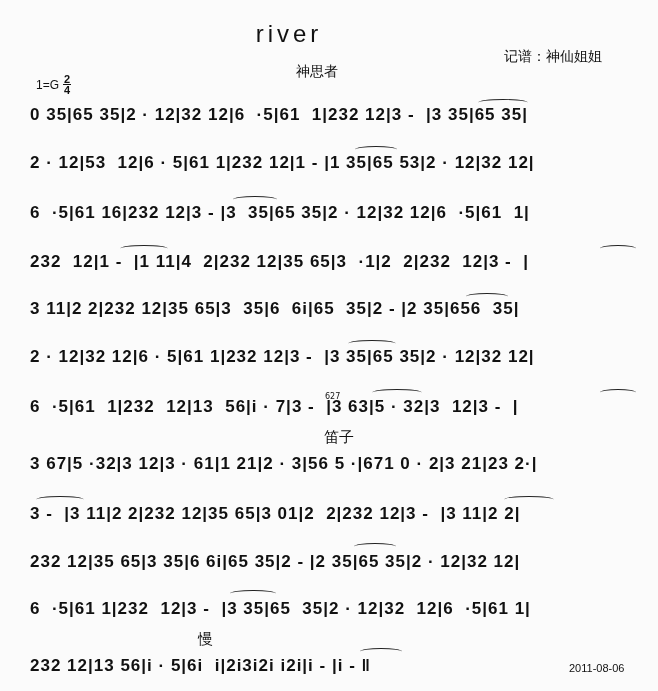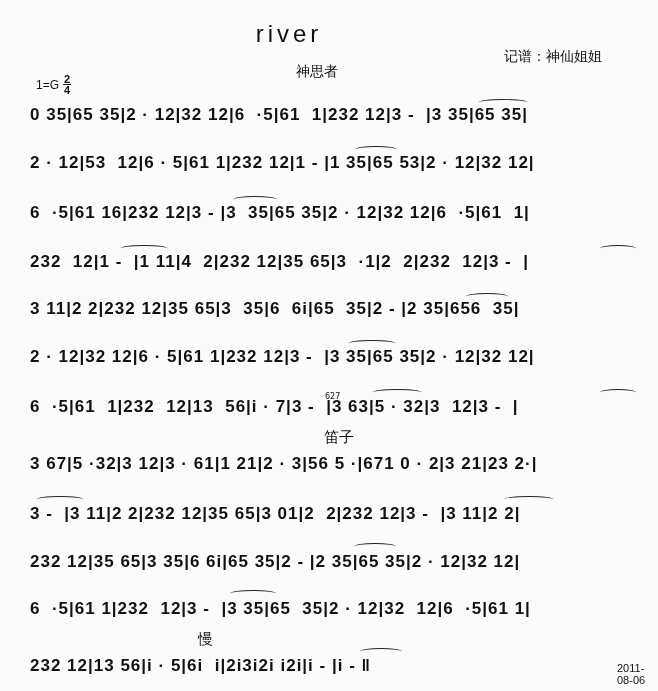--- a/index.html
+++ b/index.html
@@ -40,21 +40,20 @@
     white-space: pre; letter-spacing: 1px;
   }
   .row-text { position: absolute; left: 0; top: 0; text-align: center; }
   .annot {
     position: absolute; font-size: 15px;
     font-family: "DejaVu Sans", sans-serif;
   }
   .date {
     position: absolute; left: 569px; top: 662px; font-size: 11px;
     font-family: "Liberation Sans", sans-serif;
-    margin-left: 48px;
   }
   .tie {
     position: absolute; height: 6px; border-top: 1px solid #222;
     border-radius: 50% 50% 0 0;
   }
 </style>
 </head>
 <body>
 
 <div class="title">river</div>

